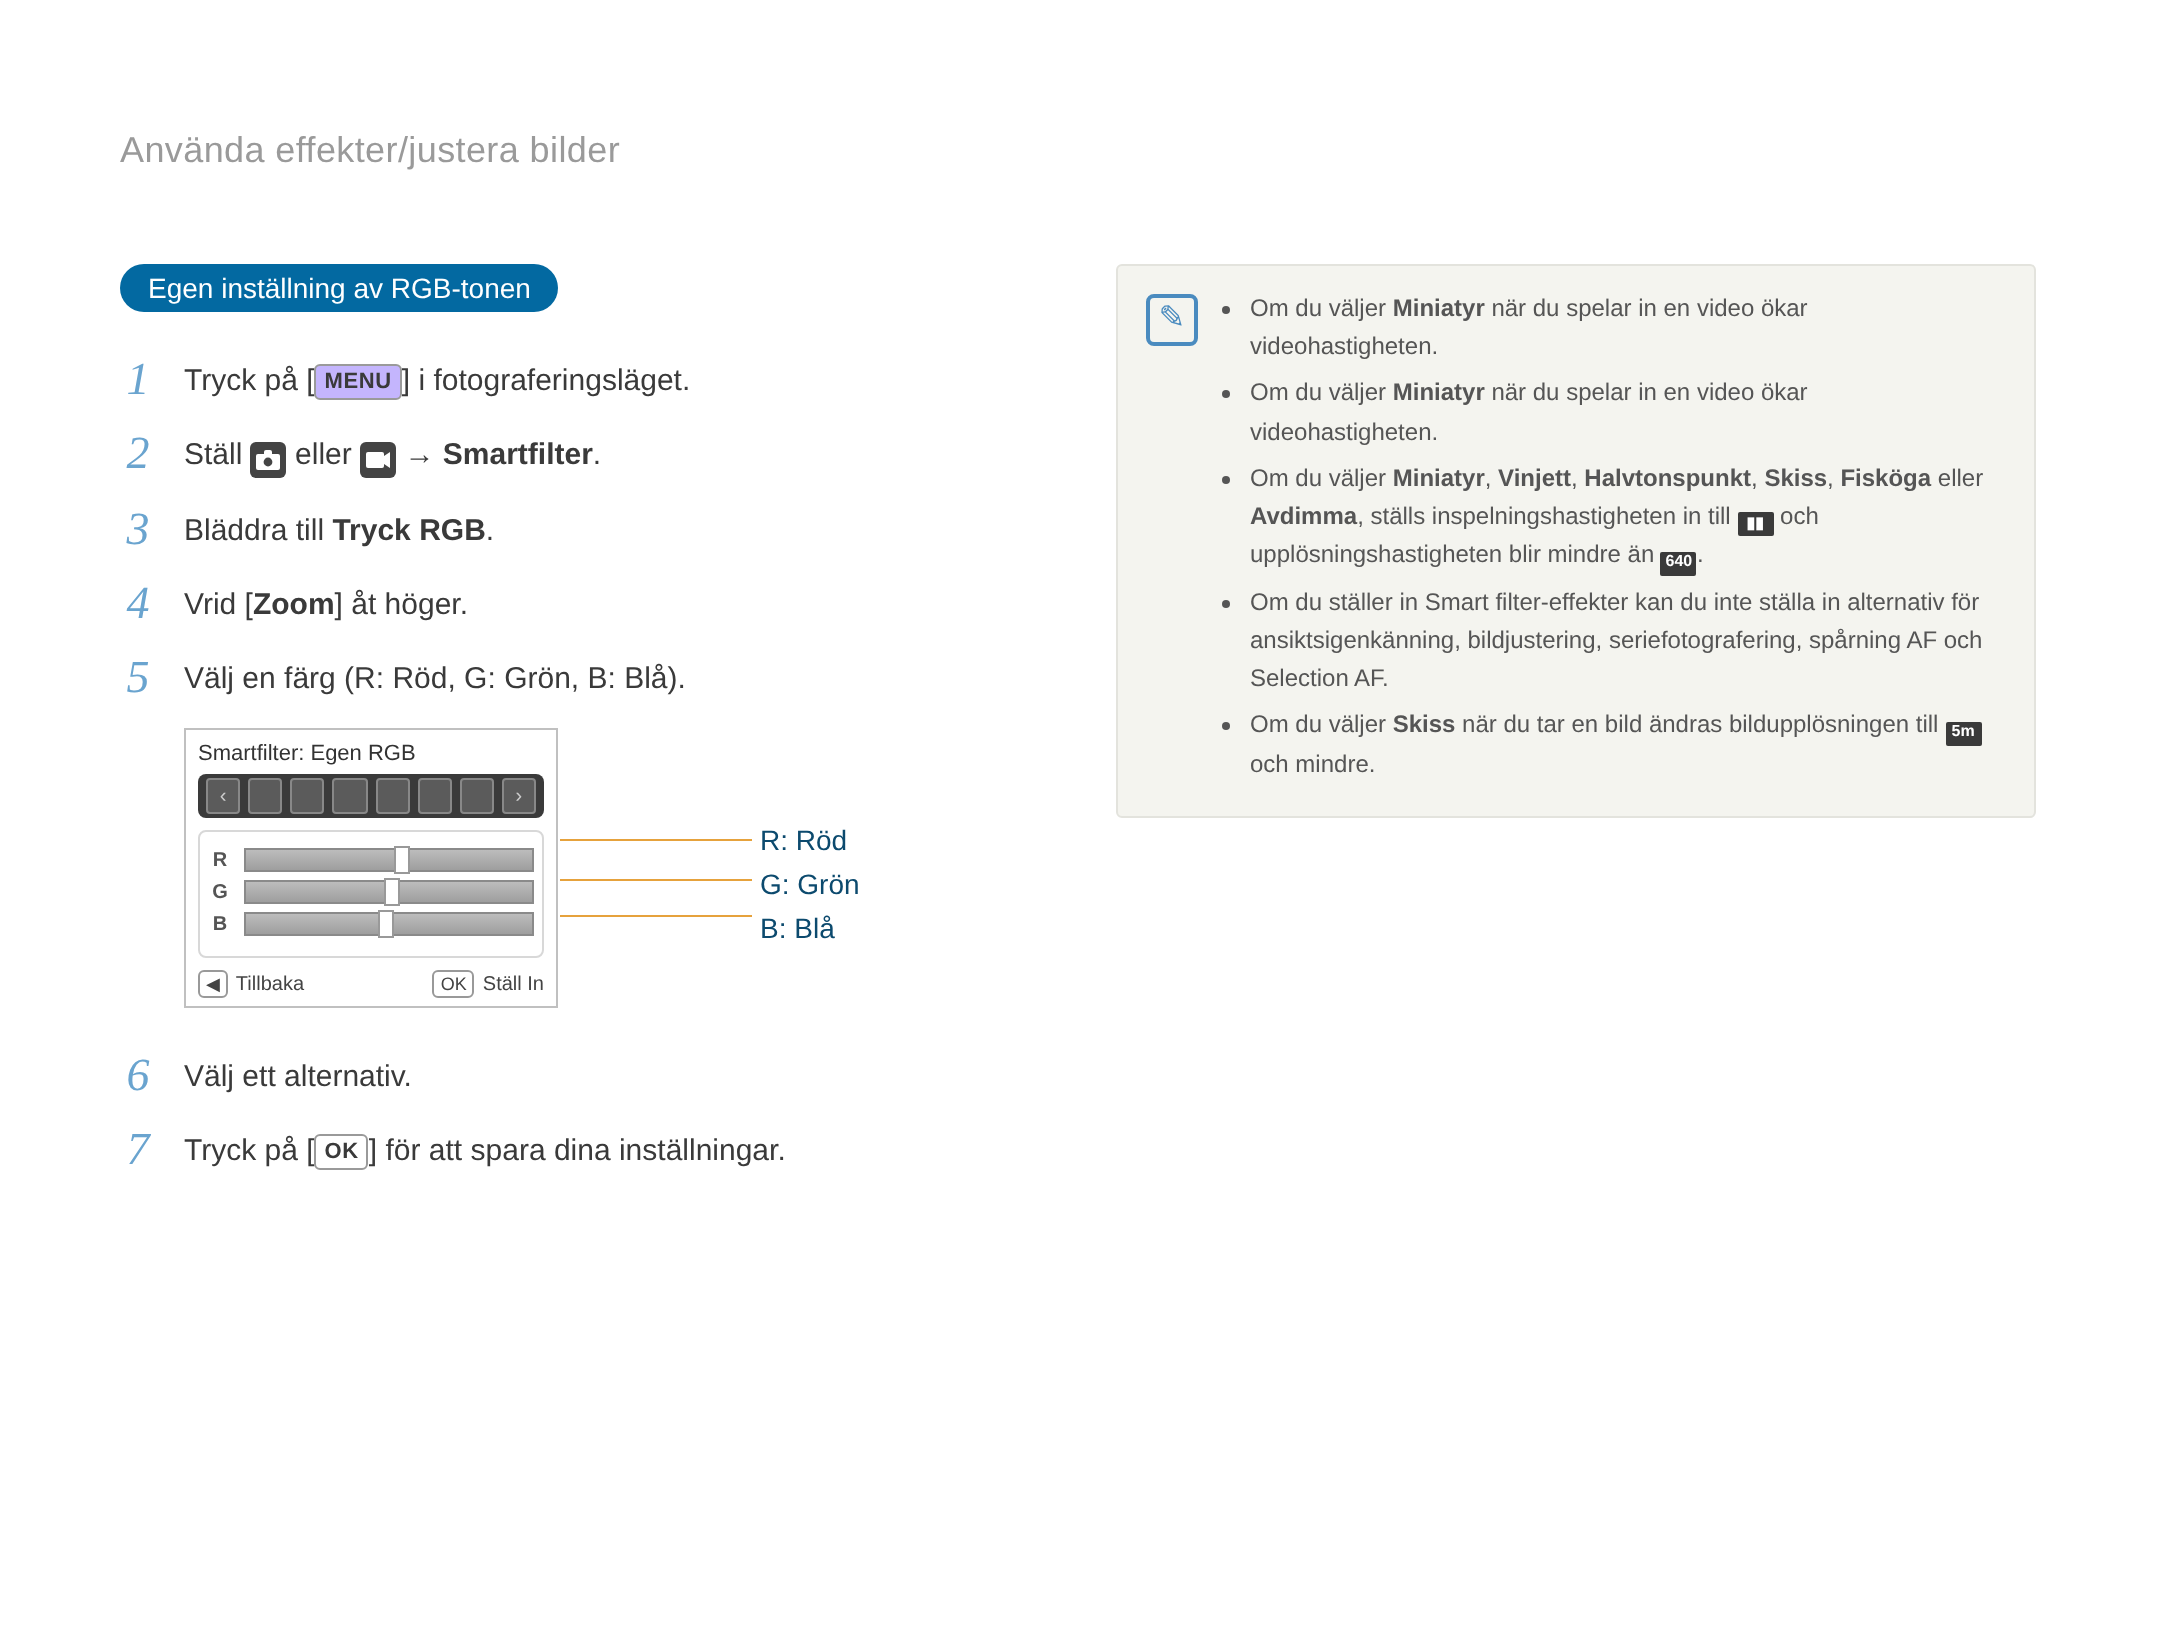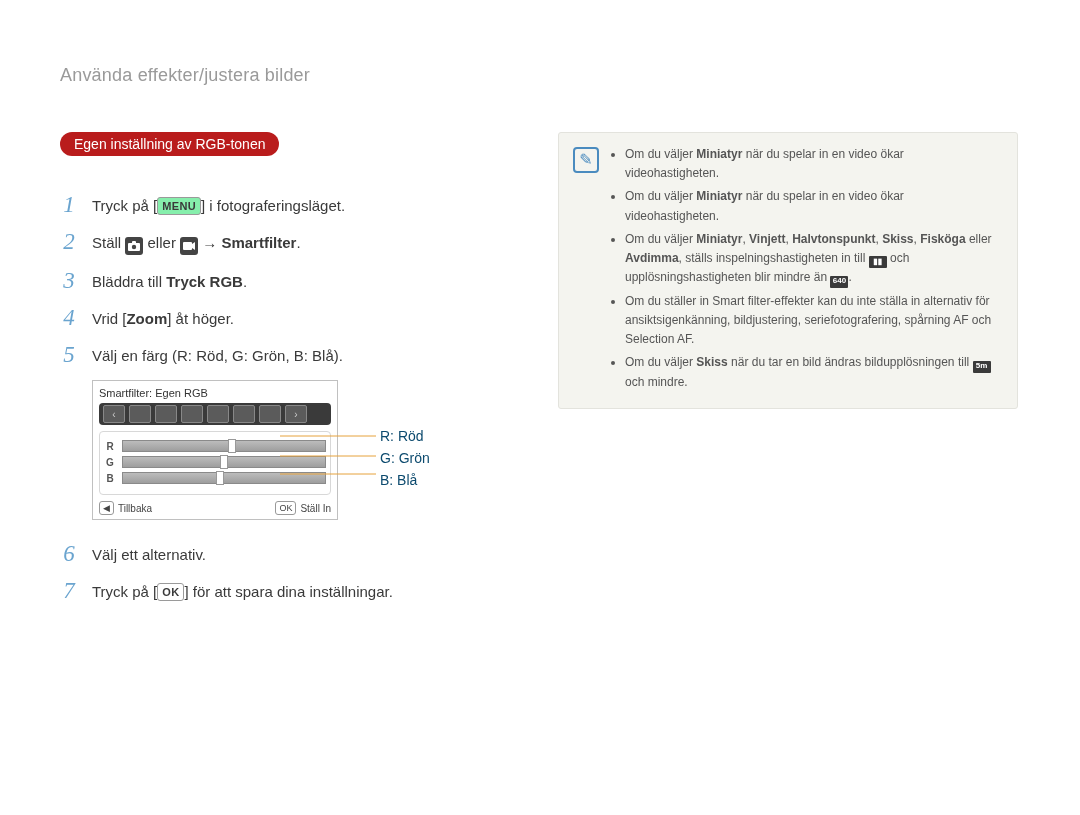--- a/index.html
+++ b/index.html
@@ -30,27 +30,27 @@
     gap: 48px;
     margin-top: 46px;
   }
   .left {
     width: 450px;
   }
   .right {
     width: 460px;
   }
   .pill {
-    background: #b91c1c;
+    background: #0369a1;
     color: #ffffff;
     font-size: 14px;
     border-radius: 14px;
     padding: 4px 14px;
     display: inline-block;
-    margin-bottom: 37px;
+    margin-bottom: 22px;
   }
   .steps {
     list-style: none;
     padding: 0;
     margin: 0;
   }
   .steps > li {
     display: flex;
     align-items: flex-start;
     margin-bottom: 14px;
@@ -71,21 +71,21 @@
     color: #3a3a3a;
     padding-top: 3px;
   }
   .menu-box {
     display: inline-block;
     border: 1px solid #9a9a9a;
     border-radius: 3px;
     font-size: 11px;
     font-weight: bold;
     padding: 1px 4px;
-    background: #86efac;
+    background: #c4b5fd;
     vertical-align: 1px;
     letter-spacing: .3px;
   }
   .ok-box {
     display: inline-block;
     border: 1px solid #9a9a9a;
     border-radius: 3px;
     font-size: 11px;
     font-weight: bold;
     padding: 1px 4px;
@@ -103,21 +103,21 @@
     color: #fff;
     border-radius: 3px;
     font-size: 10px;
     vertical-align: -3px;
   }
   .bold { font-weight: bold; }
 
   
   .device {
     border: 1px solid #c0c0c0;
-    width: 246px;
+    width: 187px;
     margin-left: 32px;
     margin-top: 4px;
     margin-bottom: 22px;
     background: #fff;
     padding: 6px 6px 4px 6px;
     box-sizing: border-box;
   }
   .device-title { font-size: 11px; color:#333;}
   .filter-row {
     background: #3a3a3a;

